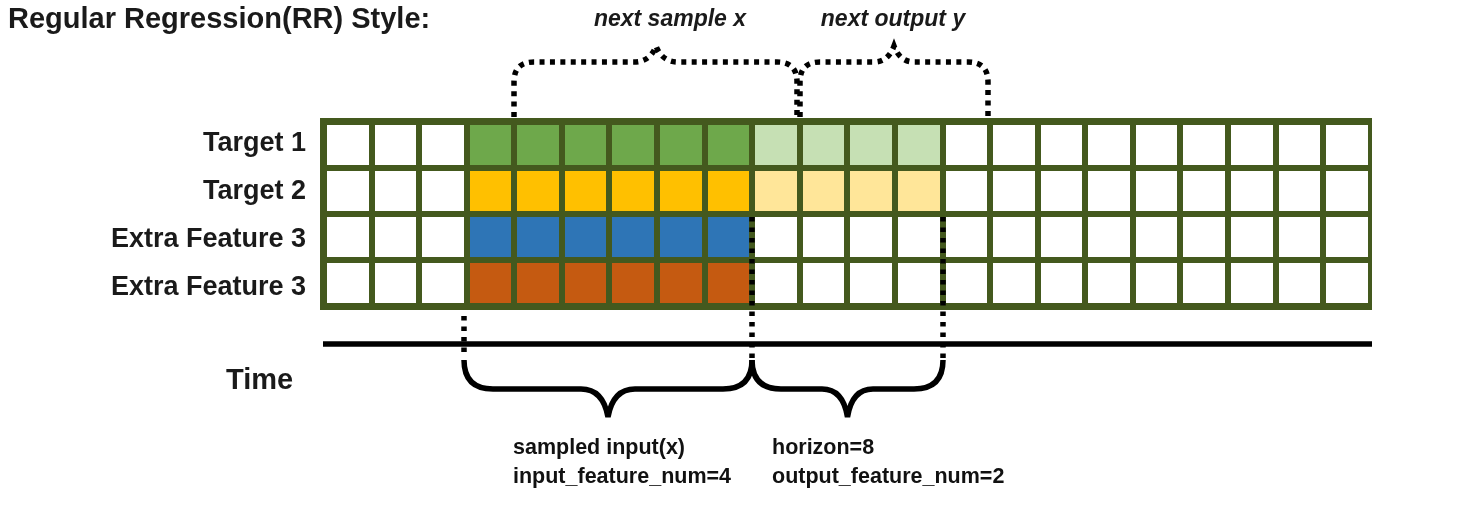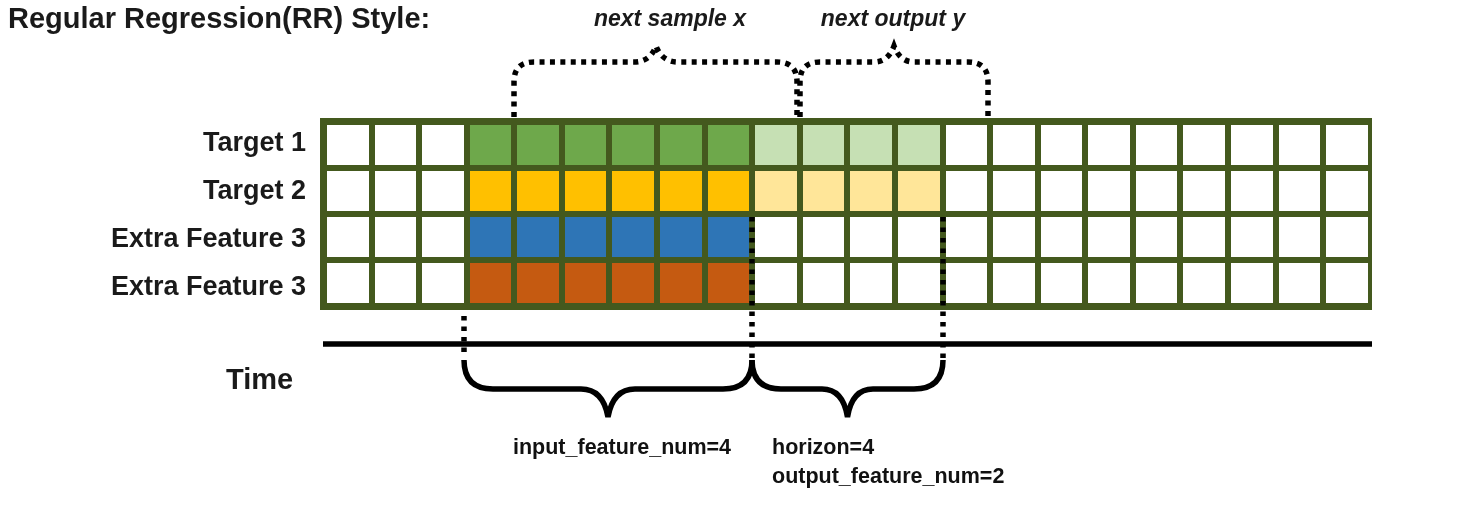--- a/index.html
+++ b/index.html
@@ -168,21 +168,22 @@
     <polygon points="1446,332.5 1446,355.5 1472,344" fill="#000"></polygon>
 
     <path d="M 464 360 Q 464 389 493 389 L 581 389 Q 603 389 608 417 Q 613 389 635 389 L 723 389 Q 752 389 752 360" fill="none" stroke="#000" stroke-width="5.5"></path>
 
     <path d="M 752 360 Q 752 389 781 389 L 822 389 Q 843 389 847.5 417 Q 852 389 873 389 L 914 389 Q 943 389 943 360" fill="none" stroke="#000" stroke-width="5.5"></path>
   </svg>
 
   <div class="time-label">Time</div>
 
   <div class="caption caption-input">
+    <div>sampled input(x)</div>
     <div>input_feature_num=4</div>
   </div>
 
   <div class="caption caption-output">
-    <div>horizon=4</div>
+    <div>horizon=8</div>
     <div>output_feature_num=2</div>
   </div>
 
 </div>
 
 </body></html>

